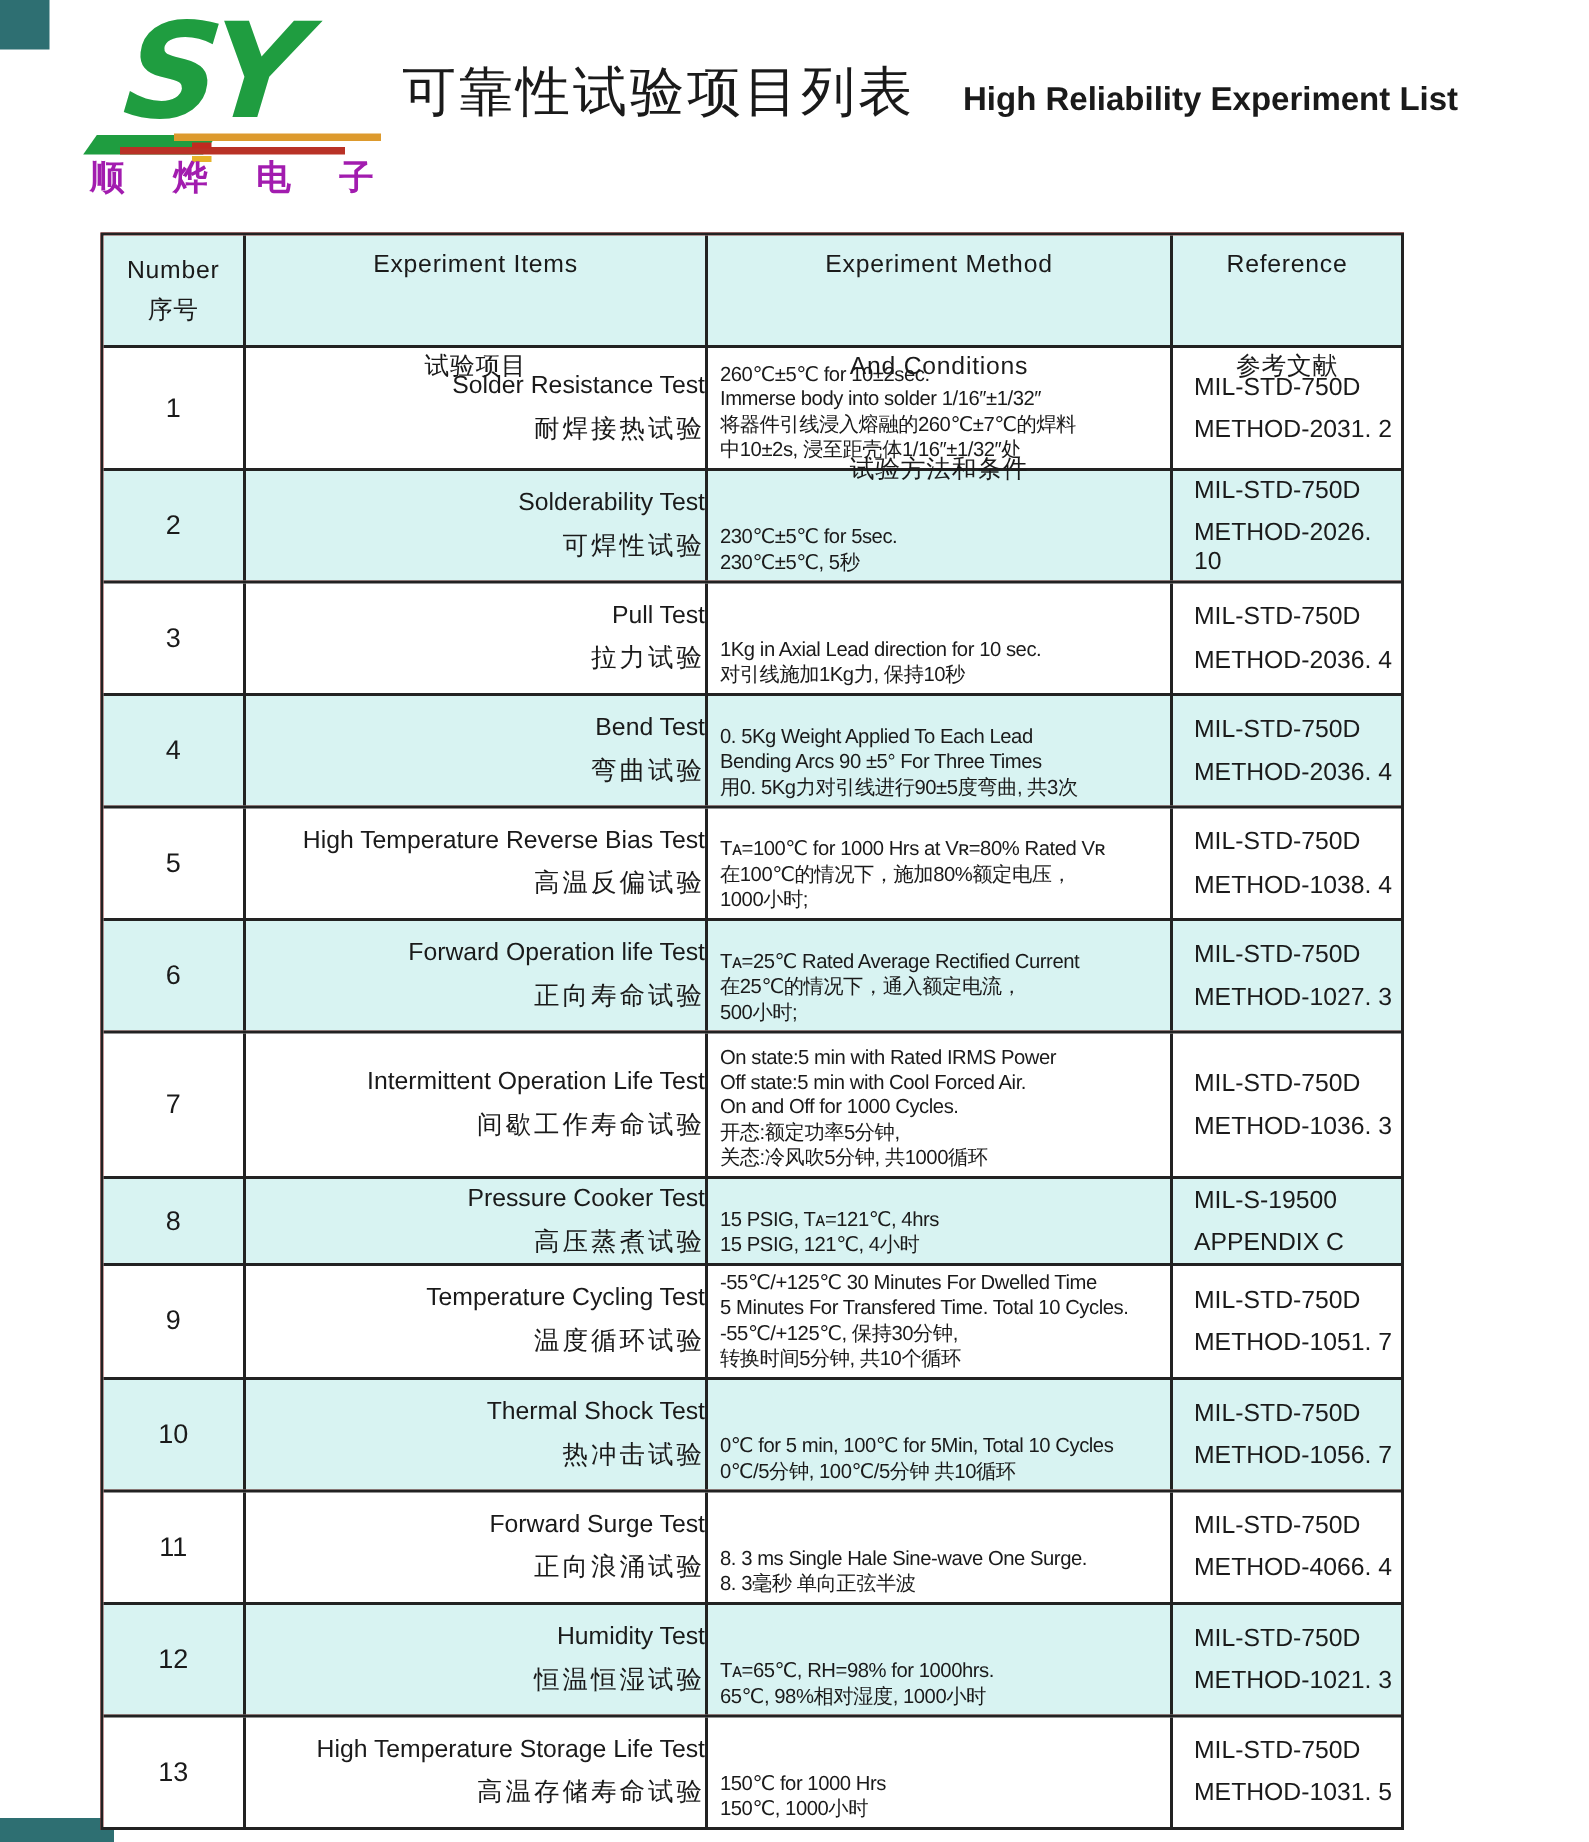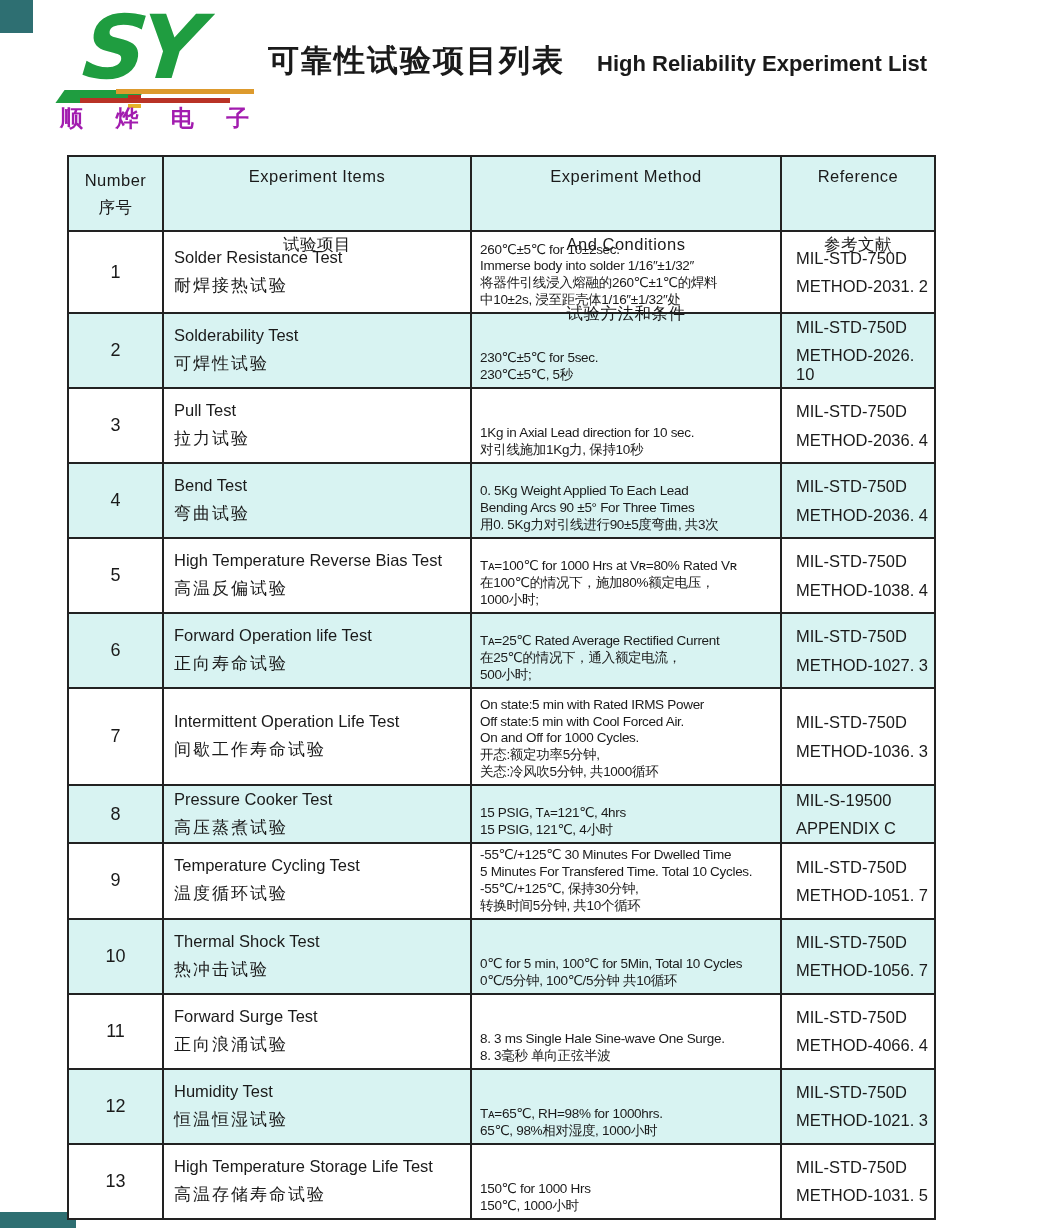--- a/index.html
+++ b/index.html
@@ -25,36 +25,36 @@
   .logo-wedge { position:absolute; left:2px; top:78px; width:80px; height:13px; background:#1f9d40; transform:skewX(-35deg); }
   .logo-stripe-orange { position:absolute; left:58px; top:77px; width:138px; height:5px; background:#dd9a2d; }
   .logo-stripe-red    { position:absolute; left:22px; top:86px; width:150px; height:5px; background:#b93226; }
   .logo-sq-red  { position:absolute; left:70px; top:83px; width:13px; height:4px; background:#c02a20; }
   .logo-sq-gold { position:absolute; left:70px; top:92px; width:13px; height:4px; background:#e6b32a; }
   .logo-company {
     position:absolute; left:2px; bottom:0; font-size:23px; font-weight:bold;
     letter-spacing:13px; color:#a21caf; white-space:nowrap;
   }
   .page-title { margin-left:10px; white-space:nowrap; padding-bottom:24px; }
-  .title-zh { font-size:31px; font-weight:bold; letter-spacing:2px; }
+  .title-zh { font-size:36px; font-weight:normal; letter-spacing:2px; }
   .title-en { font-size:22px; font-weight:bold; margin-left:32px; }
 
   
   .rel-table { position:absolute; left:67px; top:155px; width:869px; border:2px solid #222; background:#ef4444; }
   .tr { display:flex; align-items:stretch; }
   .thead { height:73px; background:#d8f3f2; }
   .tbody .tr { min-height:75px; border-top:2px solid #222; background:#fff; }
   .tbody .tr:nth-child(even) { background:#d8f3f2; }
   .tbody .tr:nth-child(1) { min-height:82px; }
   .tbody .tr:nth-child(7) { min-height:97px; }
   .tbody .tr:nth-child(8) { min-height:58px; }
 
   .td { display:flex; flex-direction:column; justify-content:center; }
   .c1 { width:93px;  flex:0 0 auto; align-items:center; }
-  .c2 { width:308px; flex:0 0 auto; border-left:2px solid #222; padding-left:10px; }
+  .c2 { width:308px; flex:0 0 auto; border-left:2px solid #222; padding-left:24px;align-items:flex-end; }
   .c3 { width:310px; flex:0 0 auto; border-left:2px solid #222; padding:3px 3px 3px 8px; justify-content:flex-end; }
   .c4 { flex:1 1 auto; border-left:2px solid #222; padding-left:14px; }
 
   .thead .td { align-items:center; justify-content:space-evenly; padding:8px 0; font-size:16.5px; }
   .thead .c2, .thead .c3, .thead .c4 { padding-left:0;gap:46px; }
   .head-line { line-height:1.35; letter-spacing:0.5px; }
 
   .num-cell { font-size:18px; }
   .item-en { font-size:16.5px; margin-bottom:7px; }
   .item-zh { font-size:17px; letter-spacing:2px; }
@@ -106,21 +106,21 @@
   <div class="tbody">
   <div class="tr">
     <div class="td c1 num-cell">1</div>
     <div class="td c2">
       <div class="item-en">Solder Resistance Test</div>
       <div class="item-zh">耐焊接热试验</div>
     </div>
     <div class="td c3">
           <div class="method-line">260℃±5℃ for 10±2sec.</div>
           <div class="method-line">Immerse body into solder 1/16″±1/32″</div>
-          <div class="method-line">将器件引线浸入熔融的260℃±1℃的焊料</div>
+          <div class="method-line">将器件引线浸入熔融的260℃±7℃的焊料</div>
           <div class="method-line">中10±2s, 浸至距壳体1/16″±1/32″处</div>
         </div>
     <div class="td c4 ref-cell">
           <div class="ref-line">MIL-STD-750D</div>
           <div class="ref-line">METHOD-2031. 2</div>
         </div>
   </div>
 
   <div class="tr">
     <div class="td c1 num-cell">2</div>

